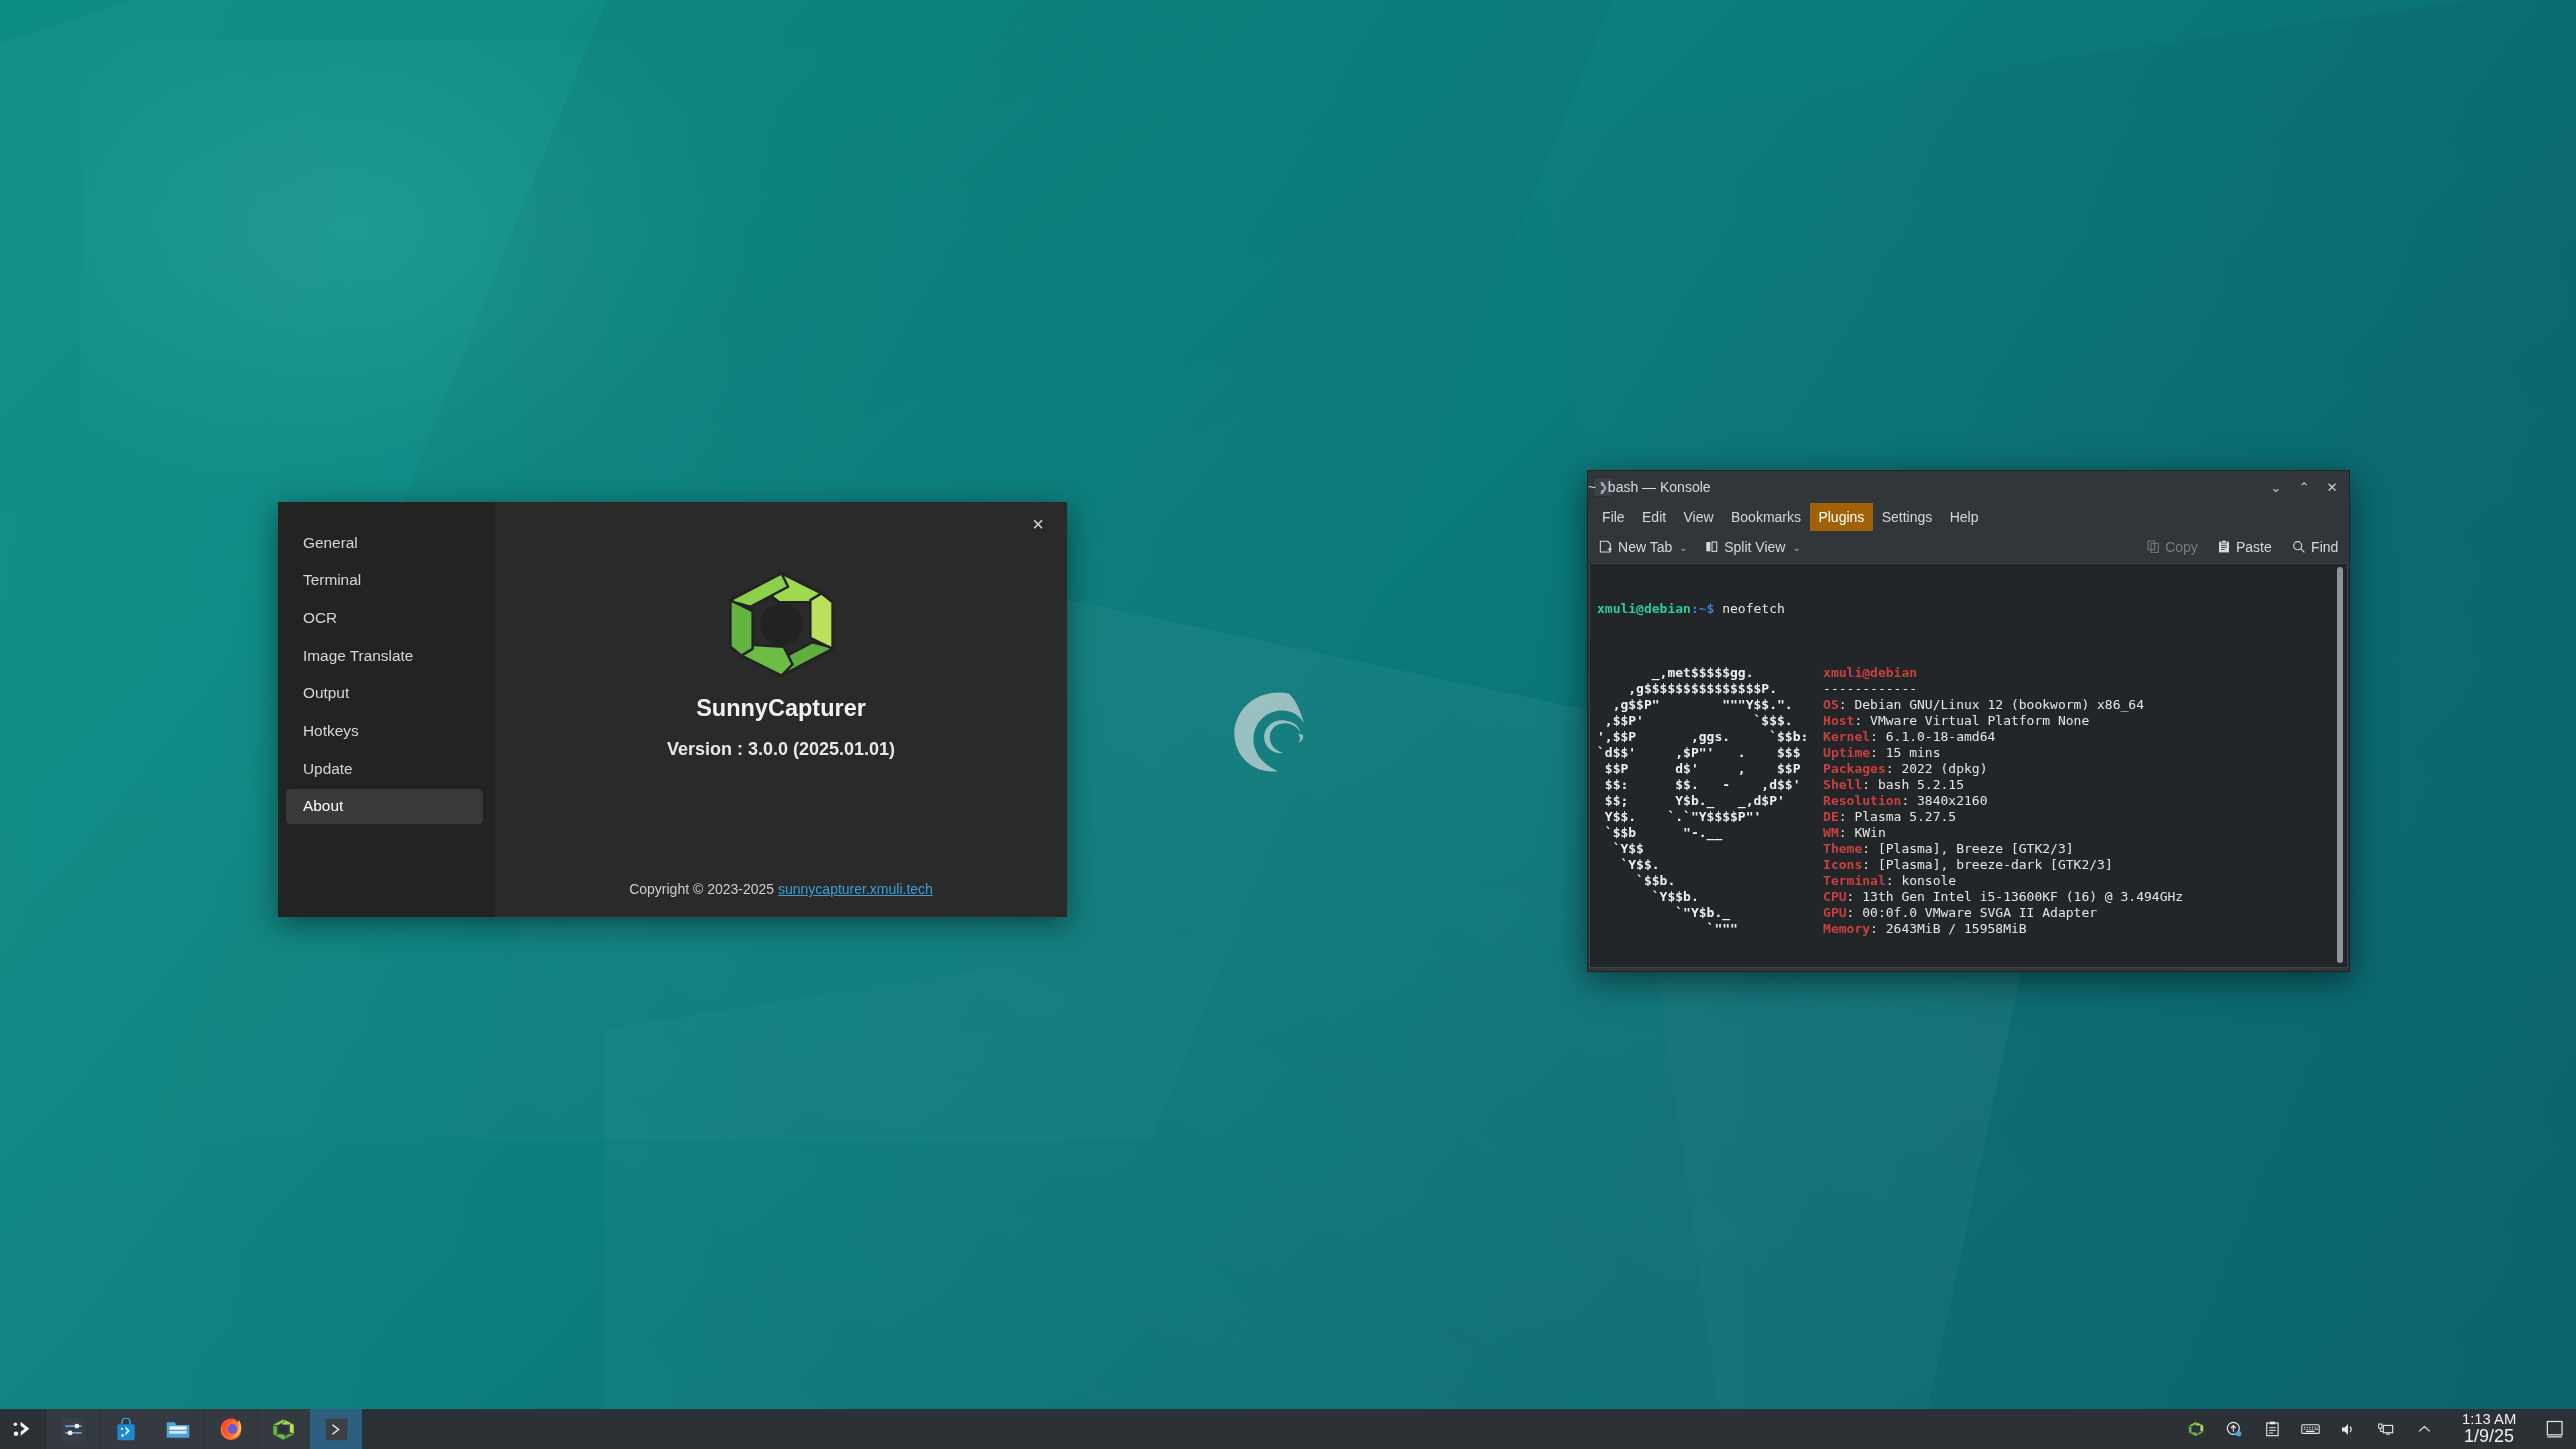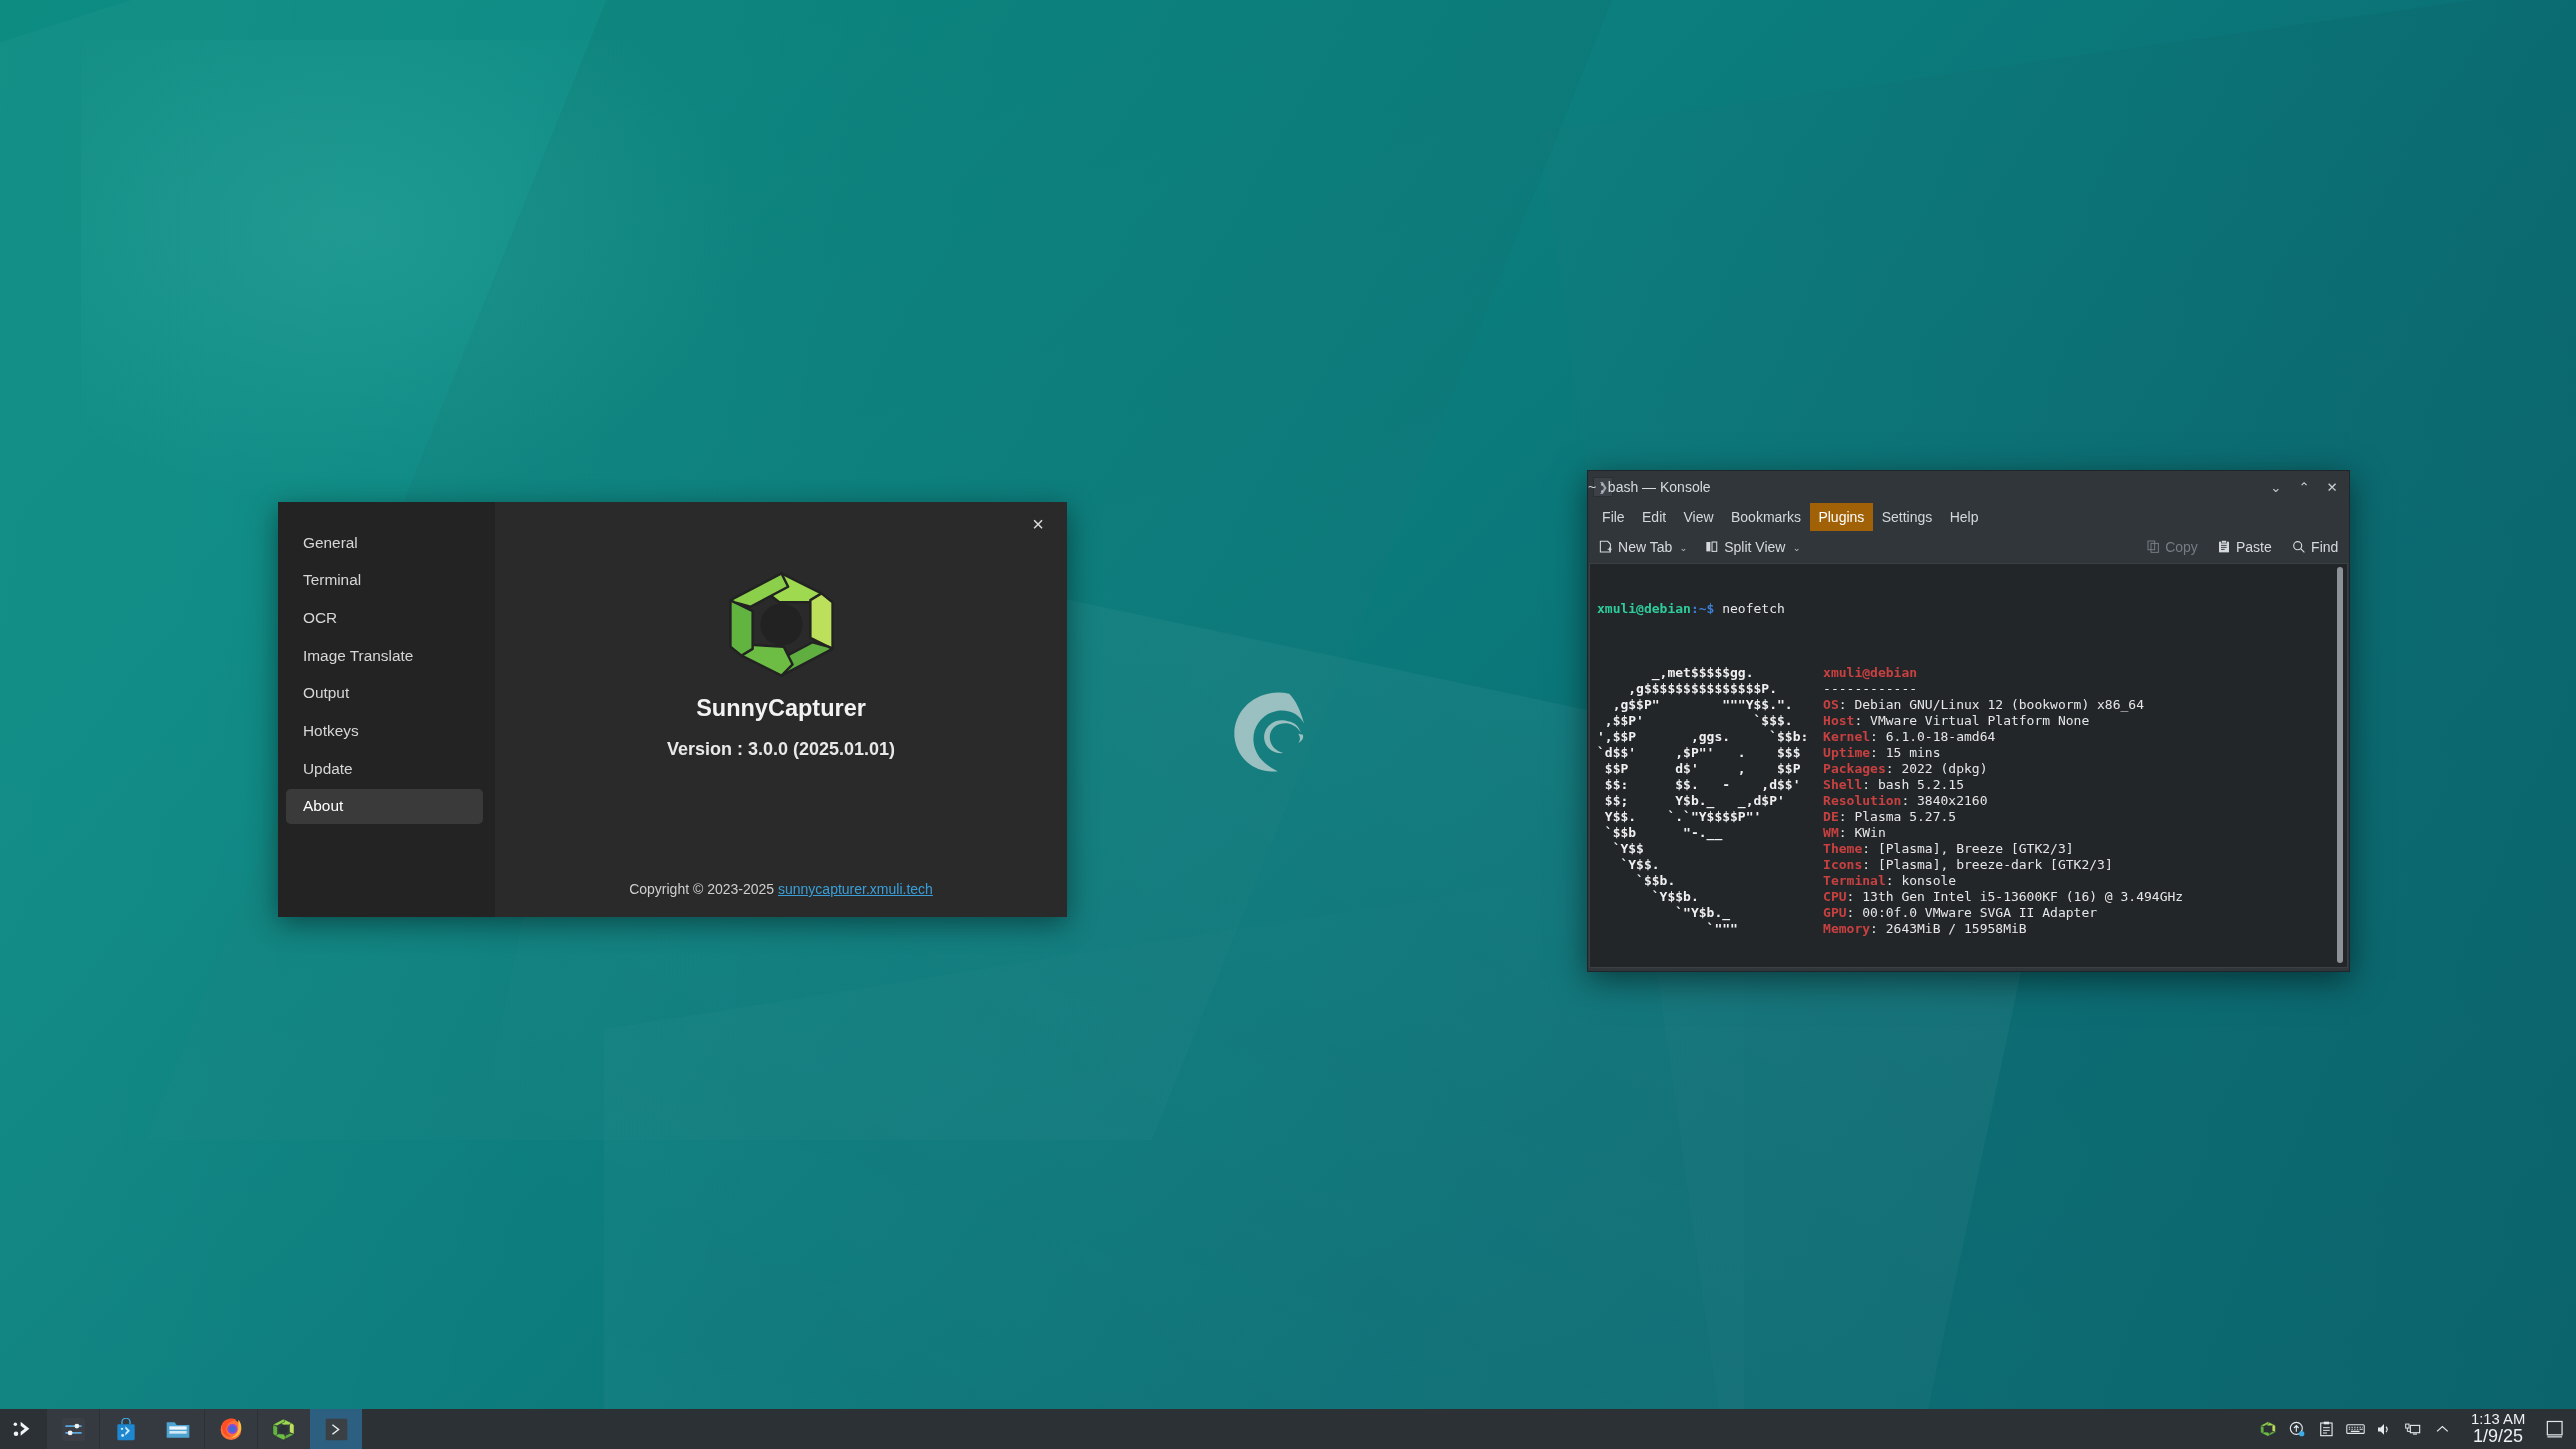--- a/index.html
+++ b/index.html
@@ -203,21 +203,21 @@
   }
   .tb-task {
     width: 52px; height: 40px;
     display: flex; align-items: center; justify-content: center;
     background: #343a40;
     margin-right: 0.7px;
   }
   .tb-task.active { background: #2d5f80; }
   #tray {
     margin-left: auto; display: flex; align-items: center;
-    height: 40px; padding-right: 5.4px;
+    height: 40px; padding-right: 5.4px; gap: 9px;
   }
   .tray-icon {
     width: 29px; height: 40px;
     display: flex; align-items: center; justify-content: center;
   }
   #clock {
     width: 83px; text-align: center; color: #eef1f3;
     font-family: "Liberation Sans", sans-serif;
     line-height: 1.05;
   }

